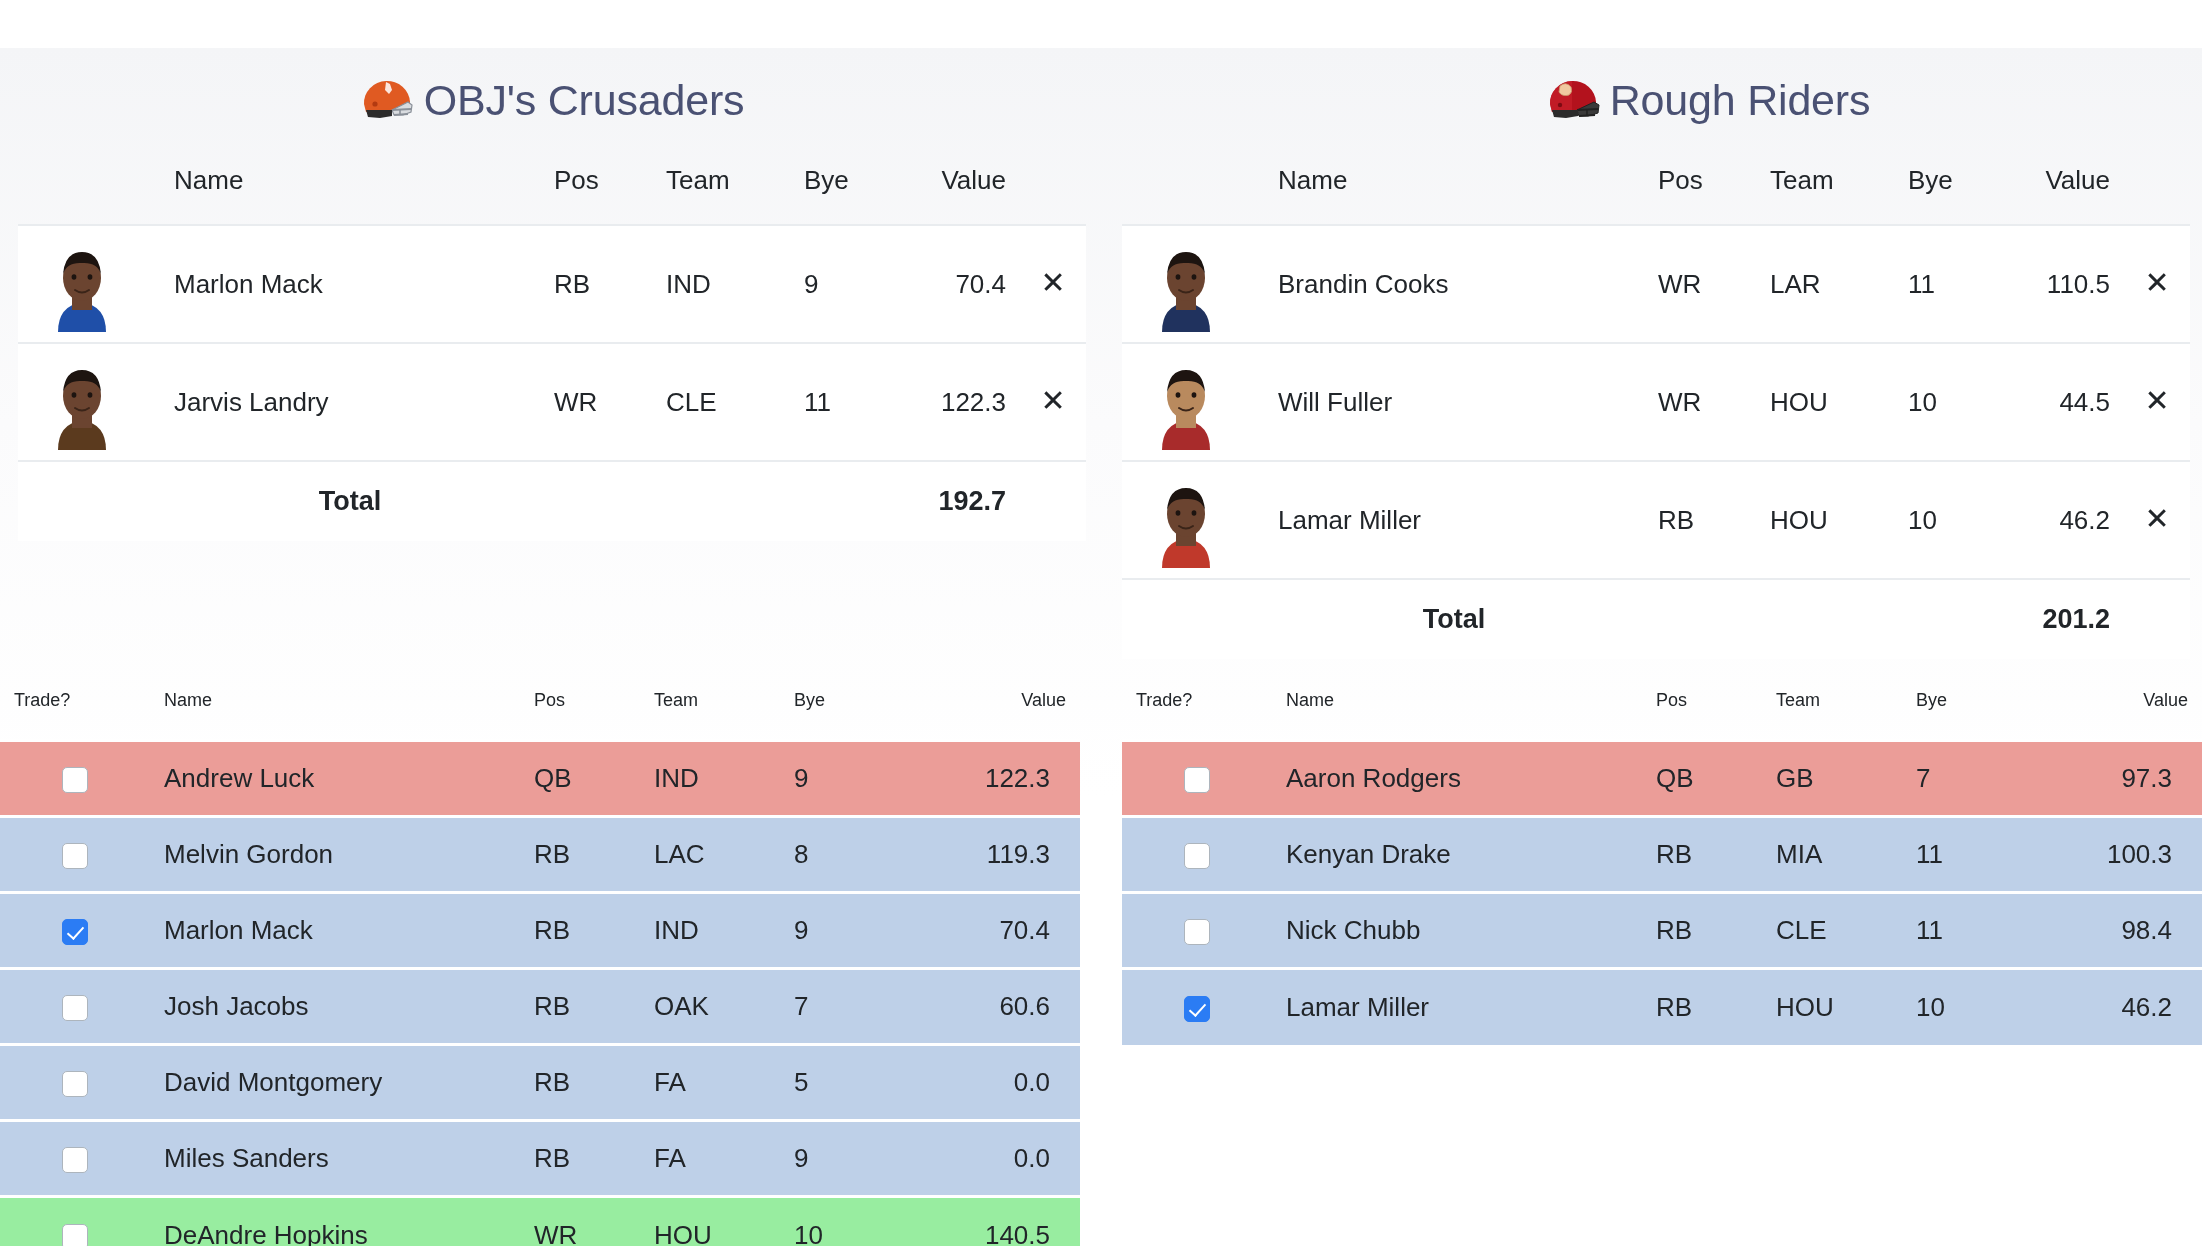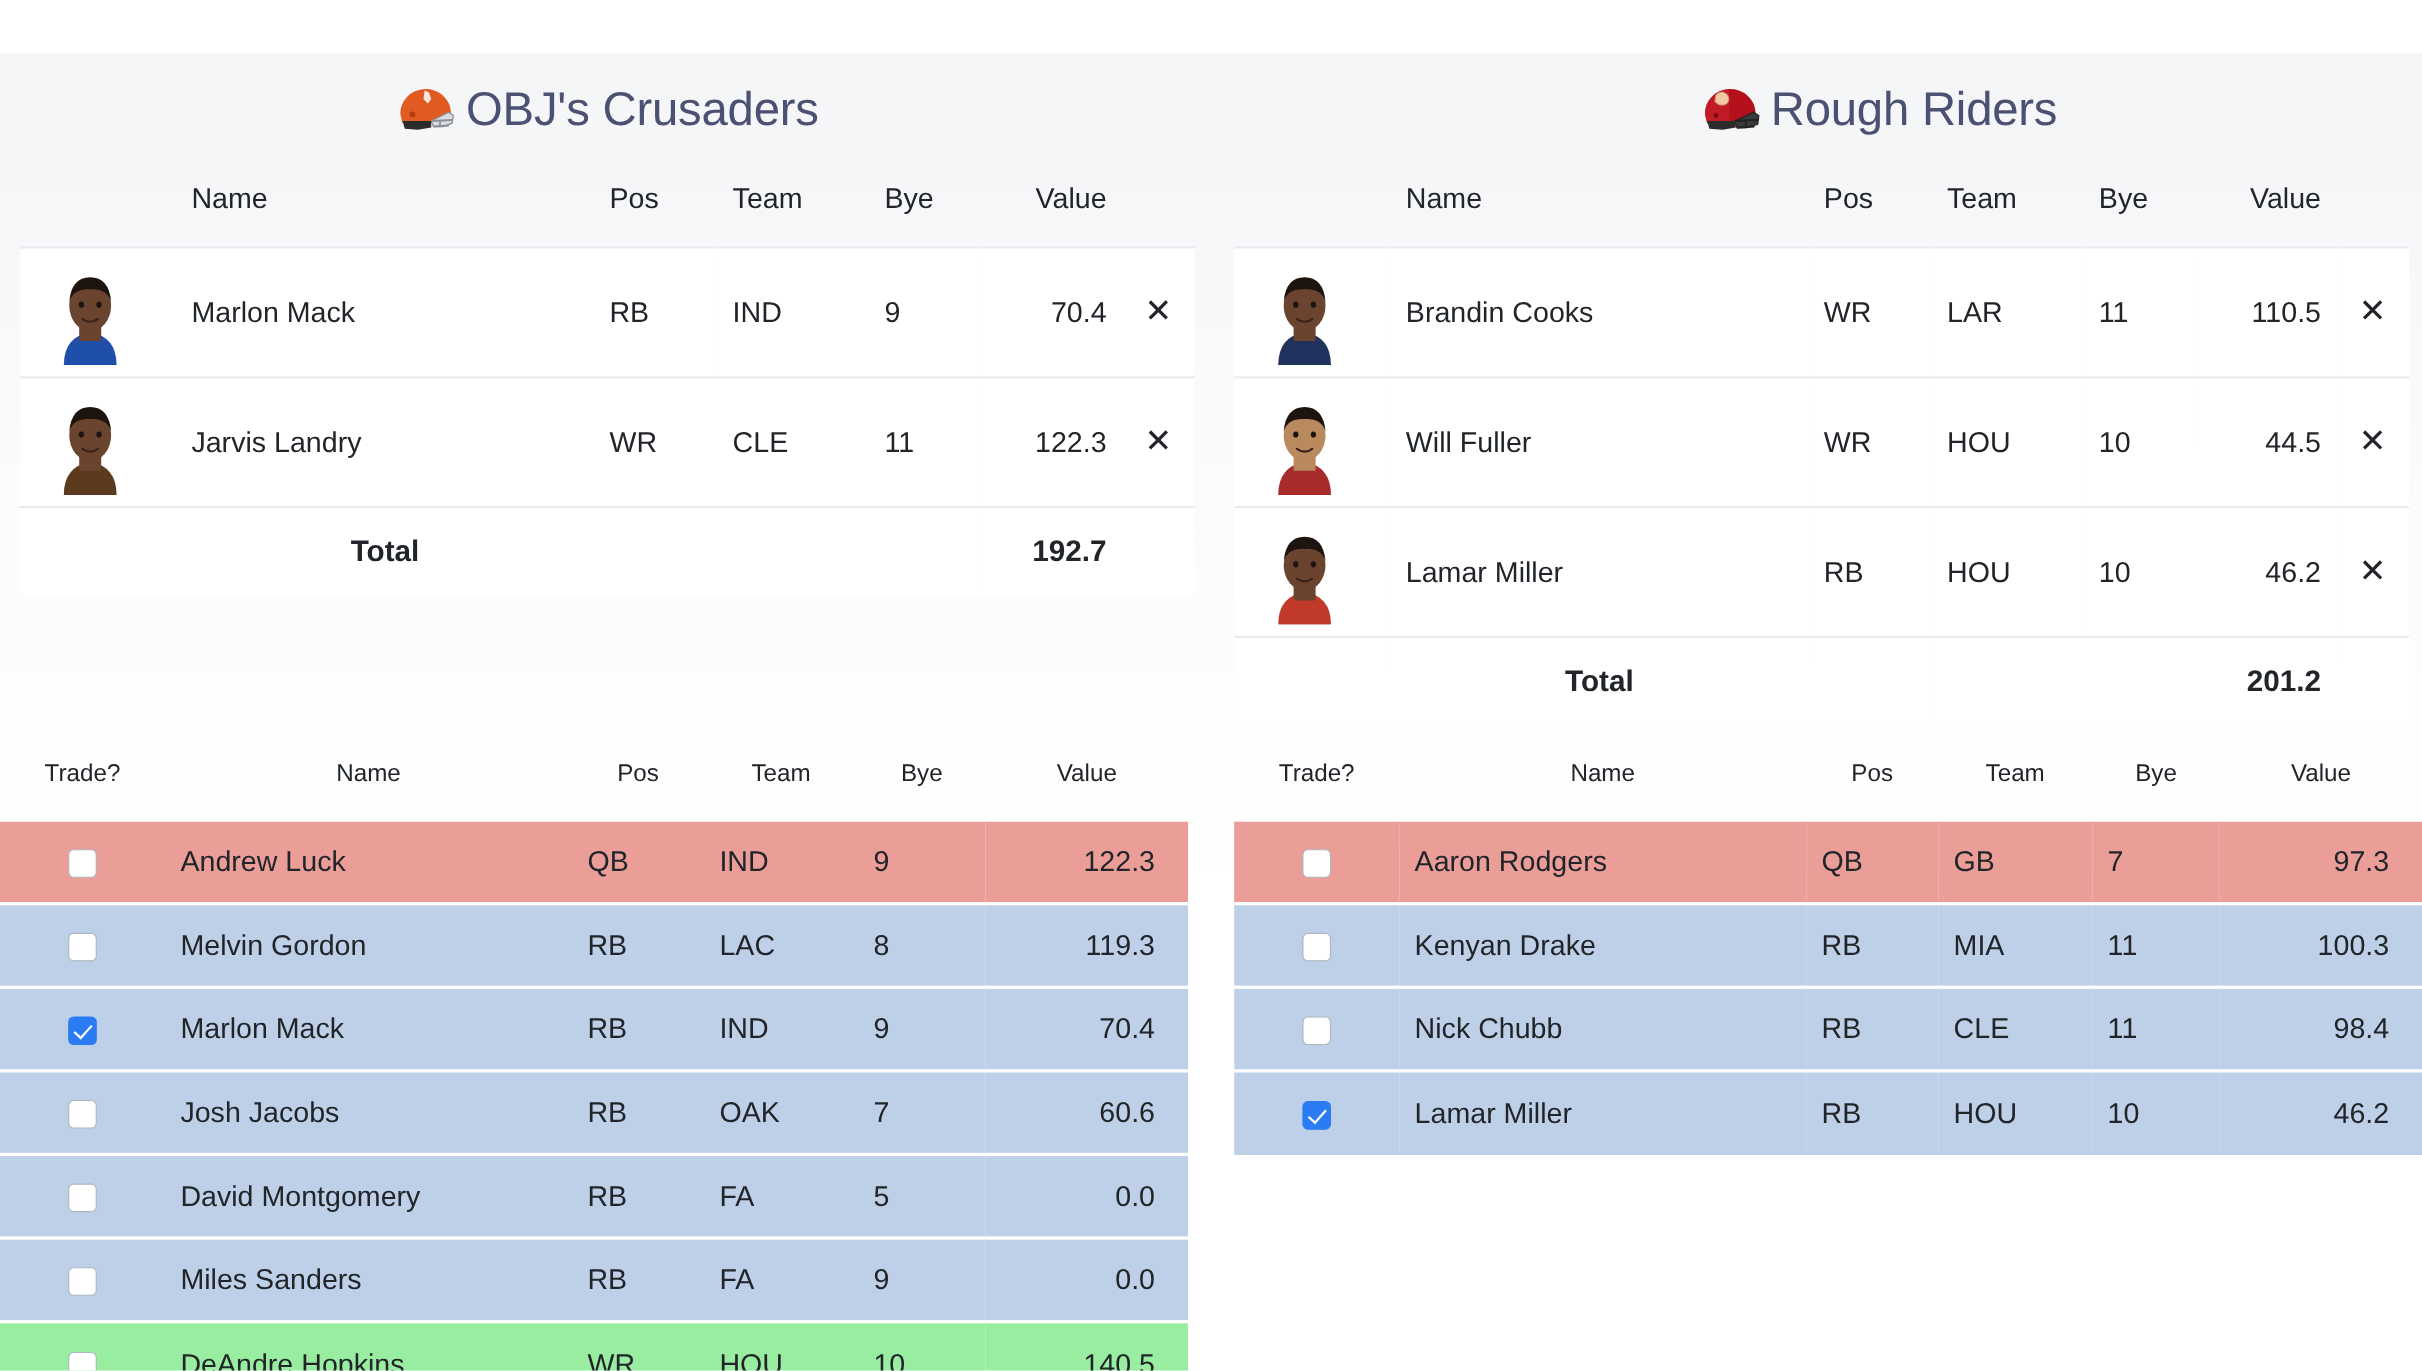--- a/index.html
+++ b/index.html
@@ -119,27 +119,26 @@
   .roster-table {
     position: absolute;
     border-collapse: collapse;
     table-layout: fixed;
     width: 1080px;
   }
   .roster-table.left  { left: 0px;    top: 630px; }
   .roster-table.right { left: 1122px; top: 630px; }
 
   .roster-table th {
-    font-size: 22px;
+    font-size: 18px;
     font-weight: 400;
     color: #212529;
     padding: 12px 14px 28px 14px;
     border: none;
     background: transparent;
-    text-align: center;
   }
   .roster-table td {
     font-size: 26px;
     font-weight: 400;
     color: #212529;
     padding: 0 14px;
     height: 76px;
     vertical-align: middle;
     border-top: 3px solid #ffffff;
   }

